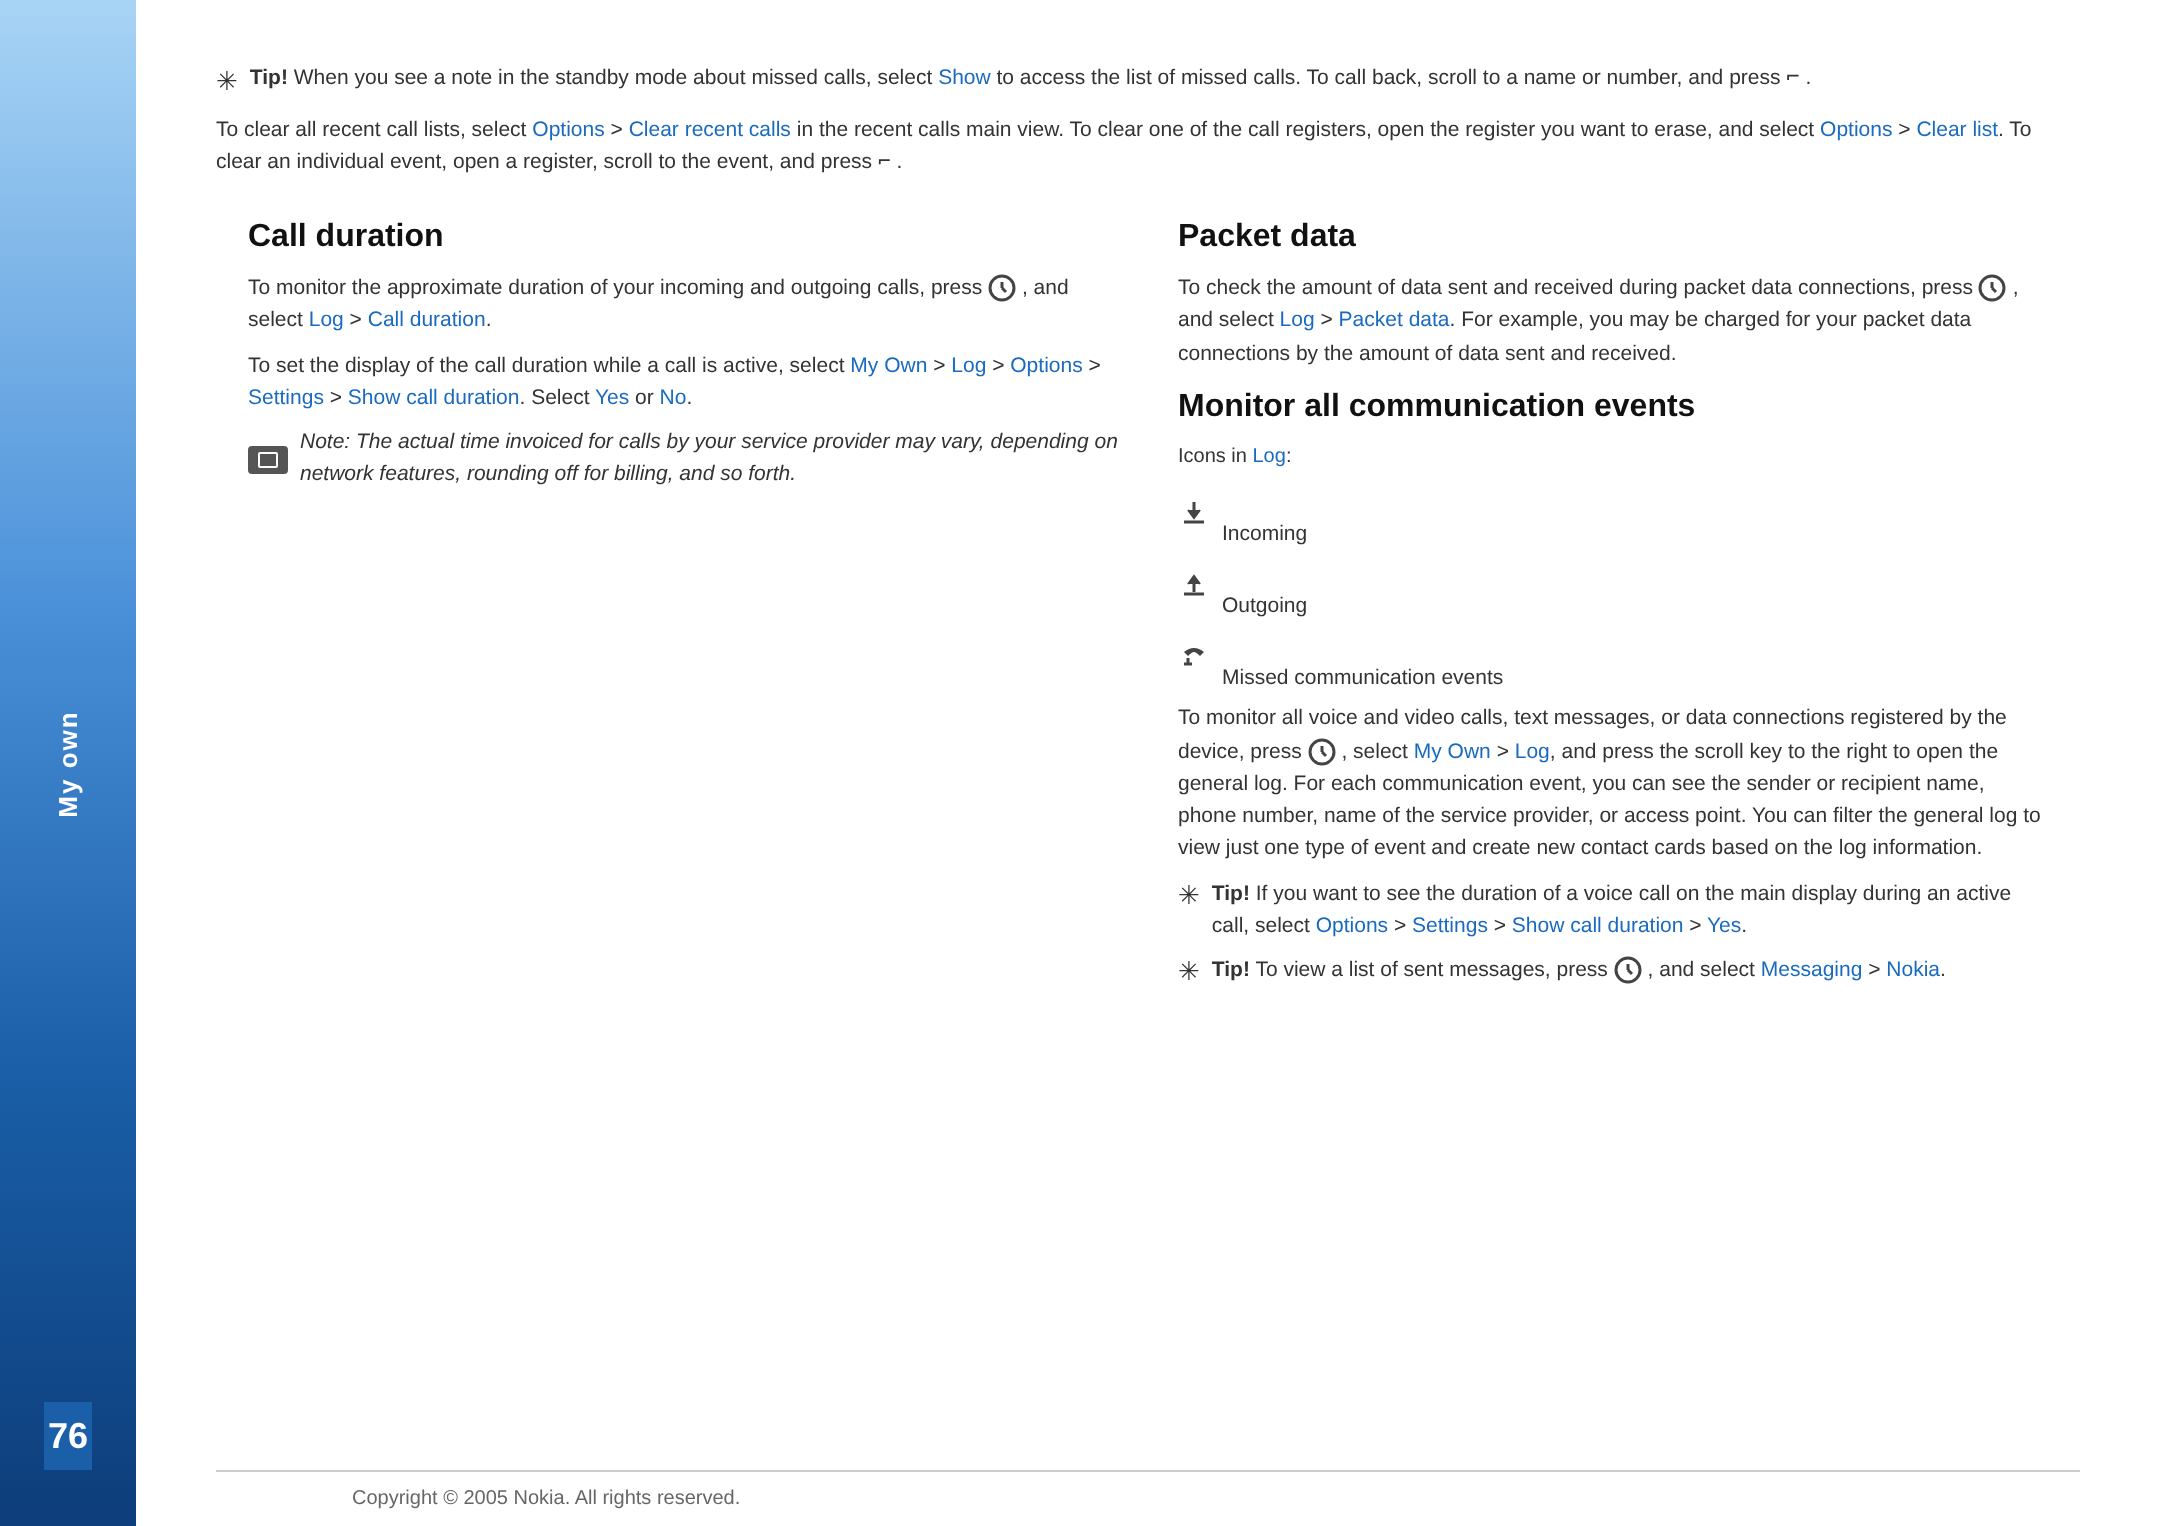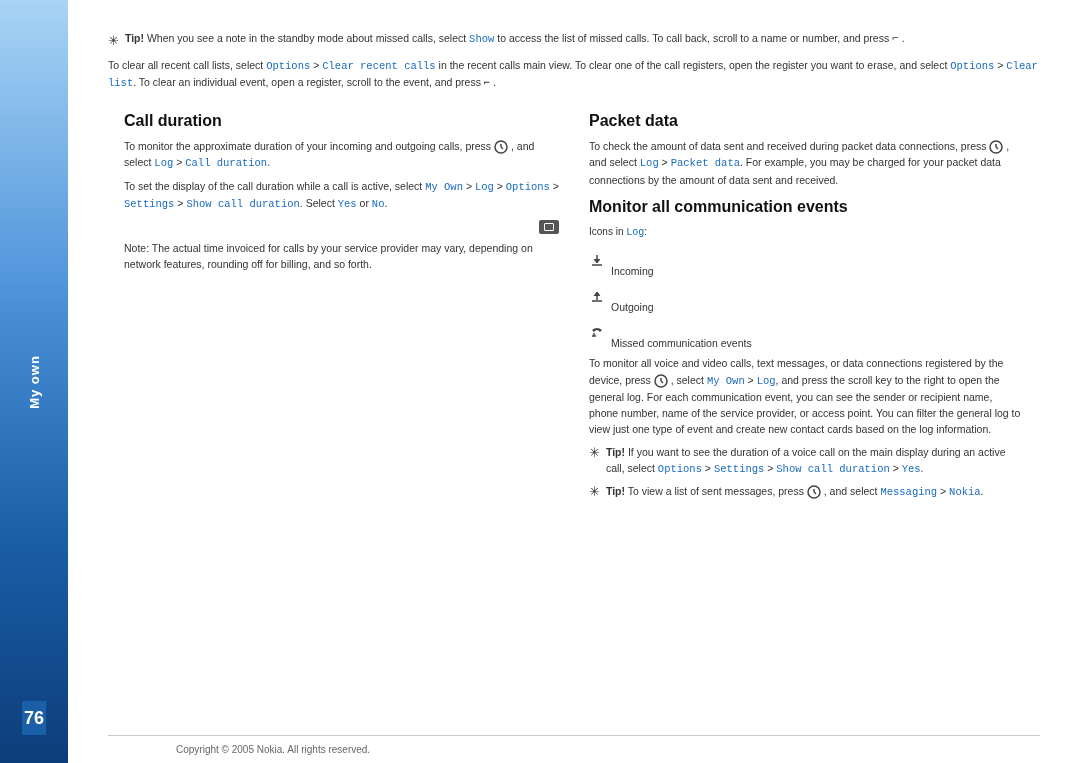--- a/index.html
+++ b/index.html
@@ -113,21 +113,20 @@
     p {
       font-size: 10.5px;
       line-height: 1.55;
       color: #333;
       margin-bottom: 6px;
     }
 
     a, .link {
       color: #1a6bbf;
       text-decoration: none;
-      font-family: Liberation Mono, monospace;
     }
 
     .tip-block {
       display: flex;
       flex-direction: row;
       gap: 6px;
       margin-bottom: 6px;
       align-items: flex-start;
     }
 
@@ -139,24 +138,25 @@
     }
 
     .tip-text {
       font-size: 10.5px;
       line-height: 1.55;
       color: #333;
     }
 
     .note-block {
       display: flex;
-      flex-direction: column;
+      flex-direction: row;
       gap: 6px;
       margin-bottom: 6px;
-      align-items: flex-end;
+      align-items: center;
+      font-style: italic;
     }
 
     .note-icon {
       width: 20px;
       height: 14px;
       background: #555;
       border-radius: 2px;
       flex-shrink: 0;
       margin-top: 2px;
       display: flex;

